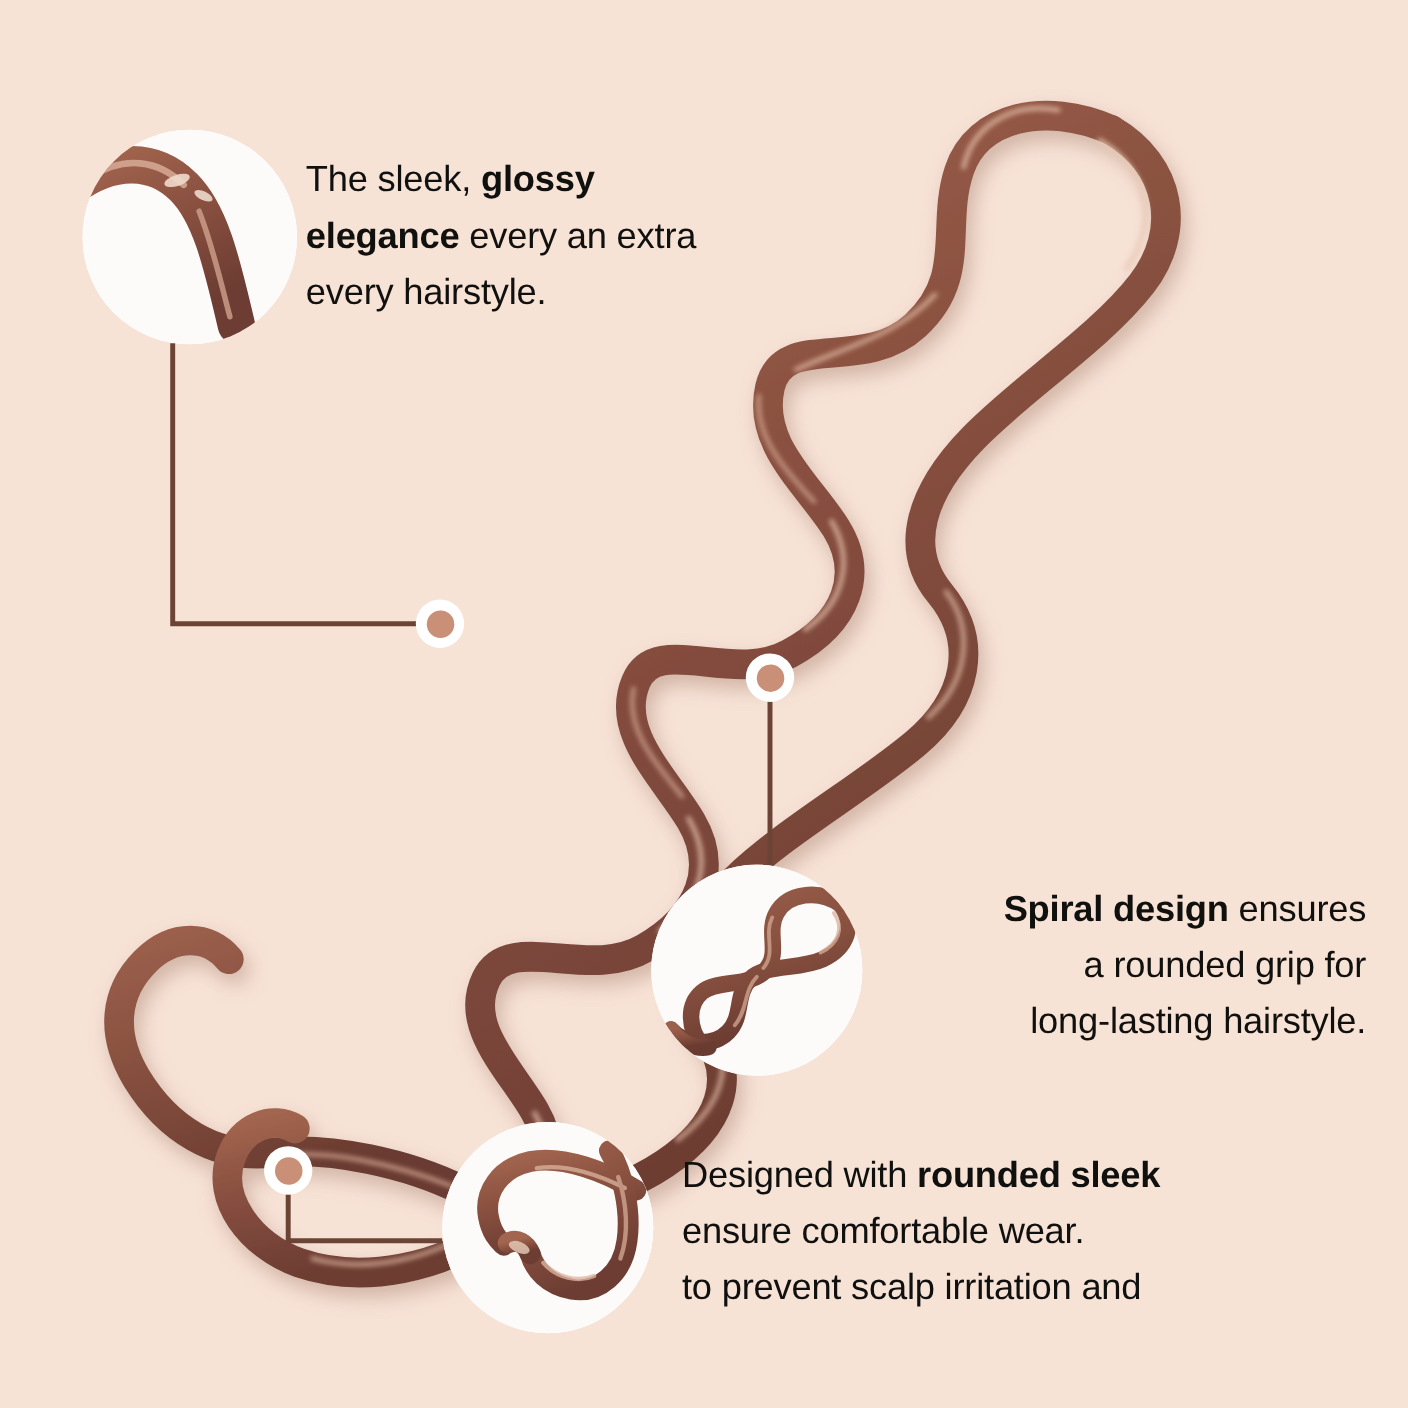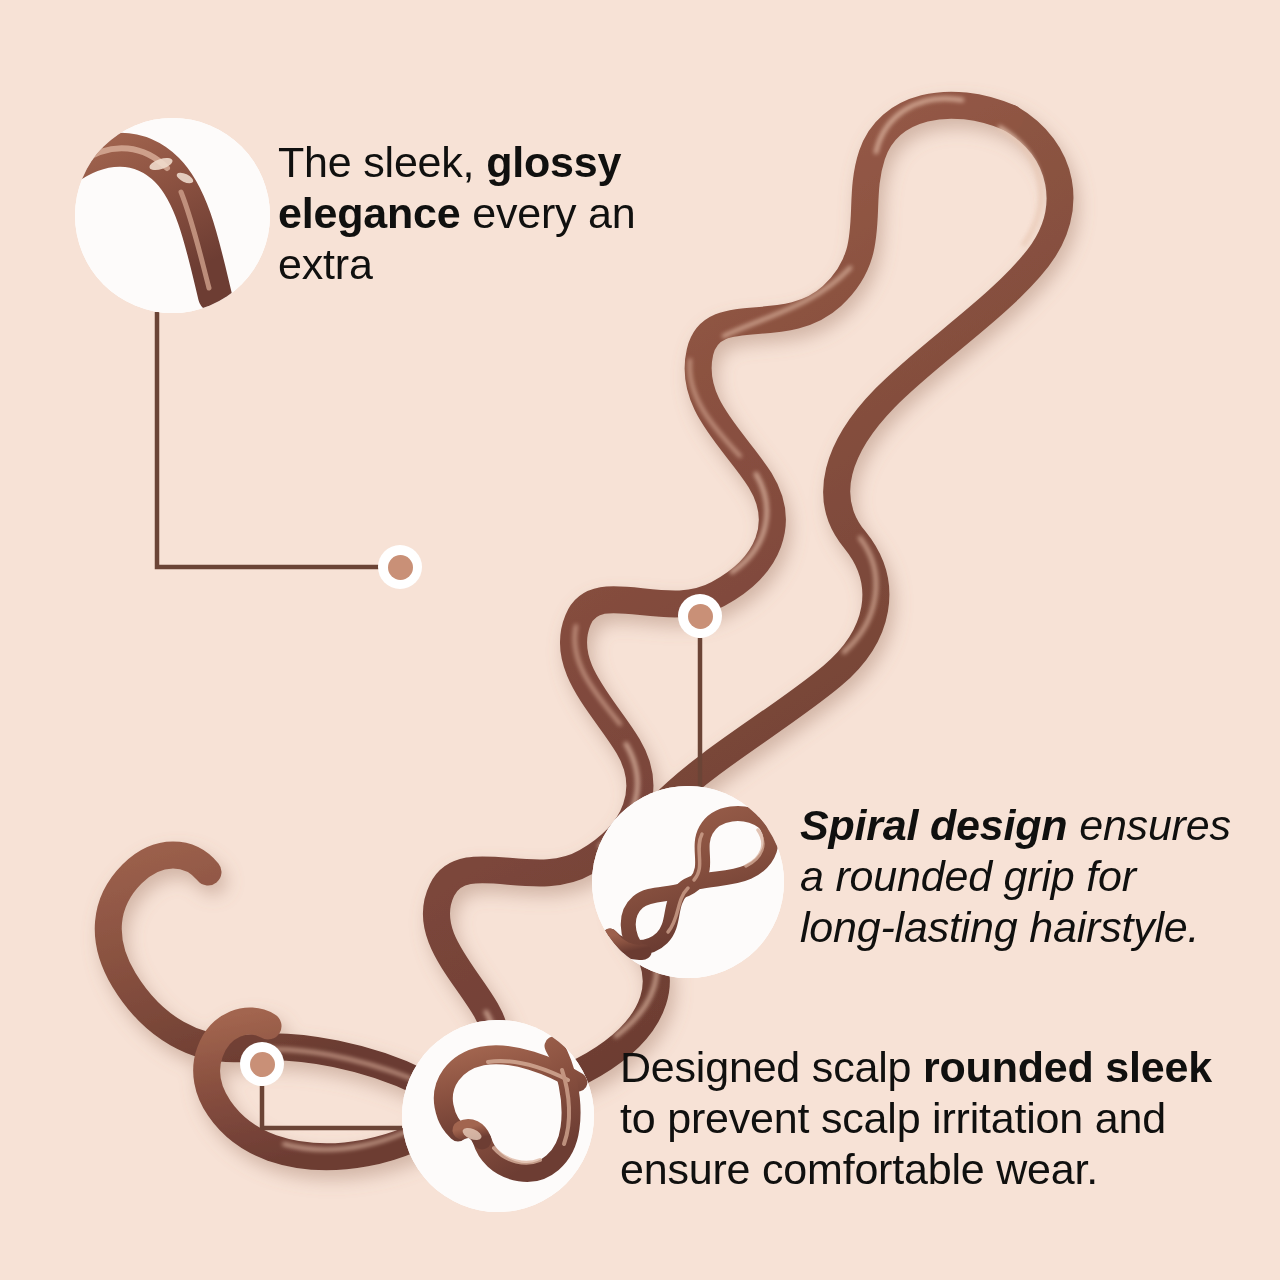--- a/index.html
+++ b/index.html
@@ -72,30 +72,30 @@
     left: 0;
     top: 0;
     width: 100%;
     height: 100%;
   }
 
   
   .callout-text {
     position: absolute;
     color: #10100f;
-    font-size: 43px;
+    font-size: 33px;
     line-height: 51px;
     letter-spacing: -0.2px;
     font-weight: 400;
   }
   .callout-text b {
     font-weight: 700;
   }
   .text-left   { text-align: left; }
-  .text-center { text-align: left; font-style: italic; }
+  .text-center { text-align: right; }
 </style>
 </head>
 <body>
 
 <div id="infographic">
 
   <svg id="product-layer" viewBox="0 0 1280 1280" xmlns="http://www.w3.org/2000/svg">
     <defs>
       <linearGradient id="wireGrad" x1="0" y1="0" x2="0.35" y2="1">
         <stop offset="0%" stop-color="#a2654f"></stop>
@@ -193,20 +193,21 @@
     </svg>
   </div>
 
   <div class="marker-dot" style="left:378px; top:545px;">
     <div class="marker-core"></div>
   </div>
 
   <div class="callout-text text-left" style="left:278px; top:137px; width:460px;">
     <div><span>The sleek, </span><b>glossy</b></div>
     <div><b>elegance</b><span> every an extra</span></div>
+    <div><span>every hairstyle.</span></div>
   </div>
 
   <div class="callout-circle" style="left:592px; top:786px; width:192px; height:192px;">
     <svg class="zoom-art" viewBox="0 0 192 192" xmlns="http://www.w3.org/2000/svg">
       <defs>
         <linearGradient id="zg2" x1="0" y1="0" x2="0.4" y2="1">
           <stop offset="0%" stop-color="#9c604c"></stop>
           <stop offset="50%" stop-color="#87503f"></stop>
           <stop offset="100%" stop-color="#6a3b31"></stop>
         </linearGradient>
@@ -271,18 +272,18 @@
       </g>
       <ellipse cx="70" cy="114" rx="10" ry="5" fill="#e8cdbb" opacity="0.8" transform="rotate(22 70 114)"></ellipse>
     </svg>
   </div>
 
   <div class="marker-dot" style="left:240px; top:1042px;">
     <div class="marker-core"></div>
   </div>
 
   <div class="callout-text text-left" style="left:620px; top:1042px; width:600px;">
-    <div><span>Designed scalp </span><b>rounded sleek</b></div>
+    <div><span>Designed with </span><b>rounded sleek</b></div>
+    <div><span>ensure comfortable wear.</span></div>
     <div><span>to prevent scalp irritation and</span></div>
-    <div><span>ensure comfortable wear.</span></div>
   </div>
 
 </div>
 
 </body></html>

